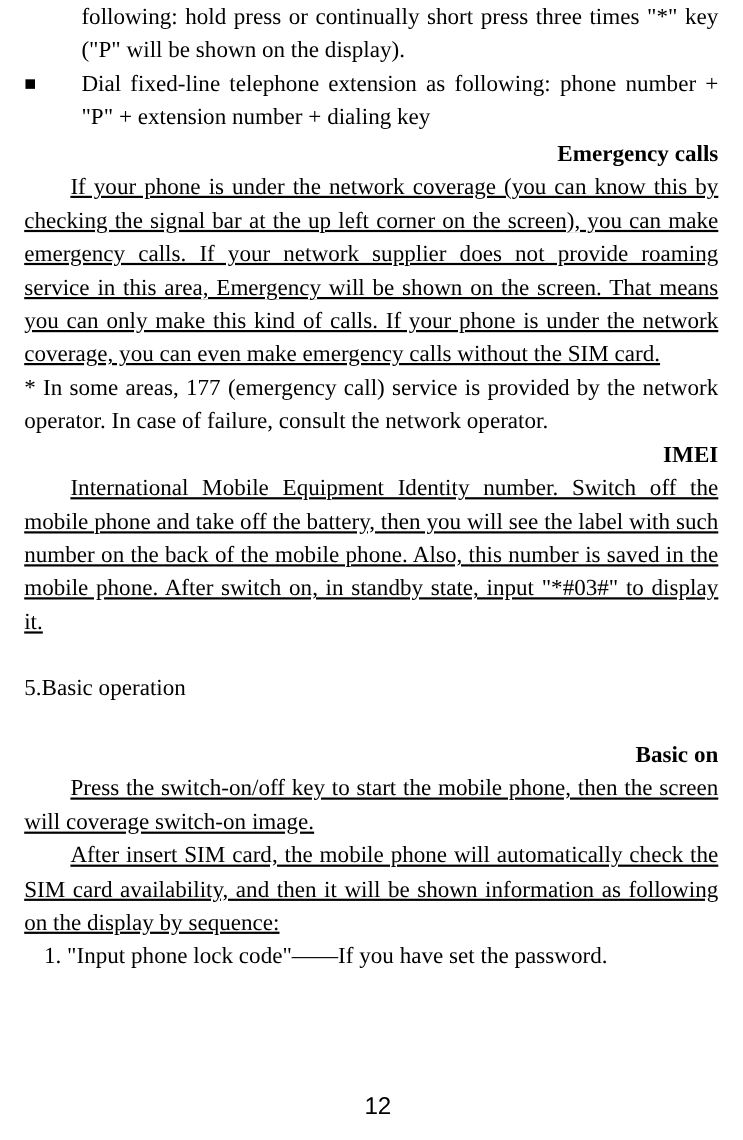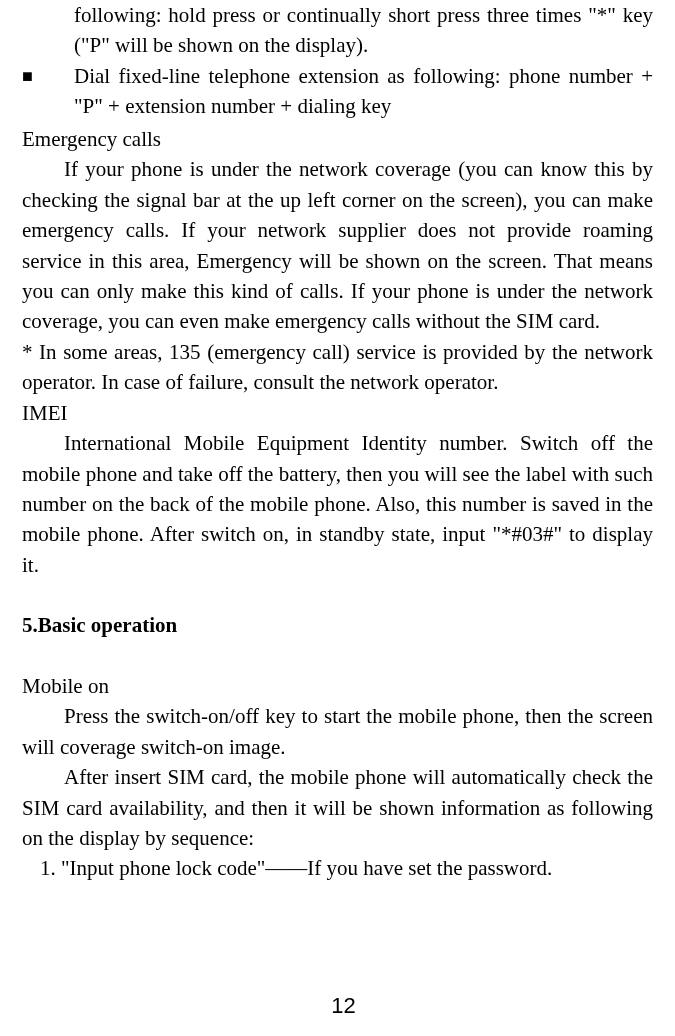--- a/index.html
+++ b/index.html
@@ -30,31 +30,33 @@
       width: 52px;
       flex-shrink: 0;
       font-size: 18px;
       padding-top: 2px;
     }
     .bullet-content {
       flex: 1;
       text-align: justify;
     }
     .heading-bold {
-      font-weight: normal;
+      font-weight: bold;
+      text-align: right;
     }
     .para-indent {
       text-indent: 42px;
       text-align: justify;
+      text-decoration: underline;
     }
     .para-justify {
       text-align: justify;
     }
     .section-heading {
-      font-weight: bold;
+      font-weight: normal;
     }
     .page-num {
       position: absolute;
       bottom: 14px;
       left: 12px;
       right: 0;
       text-align: center;
       font-family: Arial, Helvetica, sans-serif;
       font-size: 22px;
     }
@@ -71,29 +73,29 @@
 
 <div class="bullet-indent-text">following: hold press or continually short press three times "*" key ("P" will be shown on the display).</div>
 
 <div class="bullet-line">
   <div class="bullet-mark">■</div>
   <div class="bullet-content">Dial fixed-line telephone extension as following: phone number + "P" + extension number + dialing key</div>
 </div>
 
 <div class="heading-bold">Emergency calls</div>
 <div class="para-indent">If your phone is under the network coverage (you can know this by checking the signal bar at the up left corner on the screen), you can make emergency calls. If your network supplier does not provide roaming service in this area, Emergency will be shown on the screen. That means you can only make this kind of calls. If your phone is under the network coverage, you can even make emergency calls without the SIM card.</div>
-<div class="para-justify">* In some areas, 135 (emergency call) service is provided by the network operator. In case of failure, consult the network operator.</div>
+<div class="para-justify">* In some areas, 177 (emergency call) service is provided by the network operator. In case of failure, consult the network operator.</div>
 
 <div class="heading-bold">IMEI</div>
 <div class="para-indent">International Mobile Equipment Identity number. Switch off the mobile phone and take off the battery, then you will see the label with such number on the back of the mobile phone. Also, this number is saved in the mobile phone. After switch on, in standby state, input "*#03#" to display it.</div>
 
 <div class="spacer-lg"></div>
 
 <div class="section-heading">5.Basic operation</div>
 
 <div class="spacer-lg"></div>
 
-<div class="heading-bold">Mobile on</div>
+<div class="heading-bold">Basic on</div>
 <div class="para-indent">Press the switch-on/off key to start the mobile phone, then the screen will coverage switch-on image.</div>
 <div class="para-indent">After insert SIM card, the mobile phone will automatically check the SIM card availability, and then it will be shown information as following on the display by sequence:</div>
 <div class="list-item">1. "Input phone lock code"——If you have set the password.</div>
 
 <div class="page-num">12</div>
 
 </body></html>

